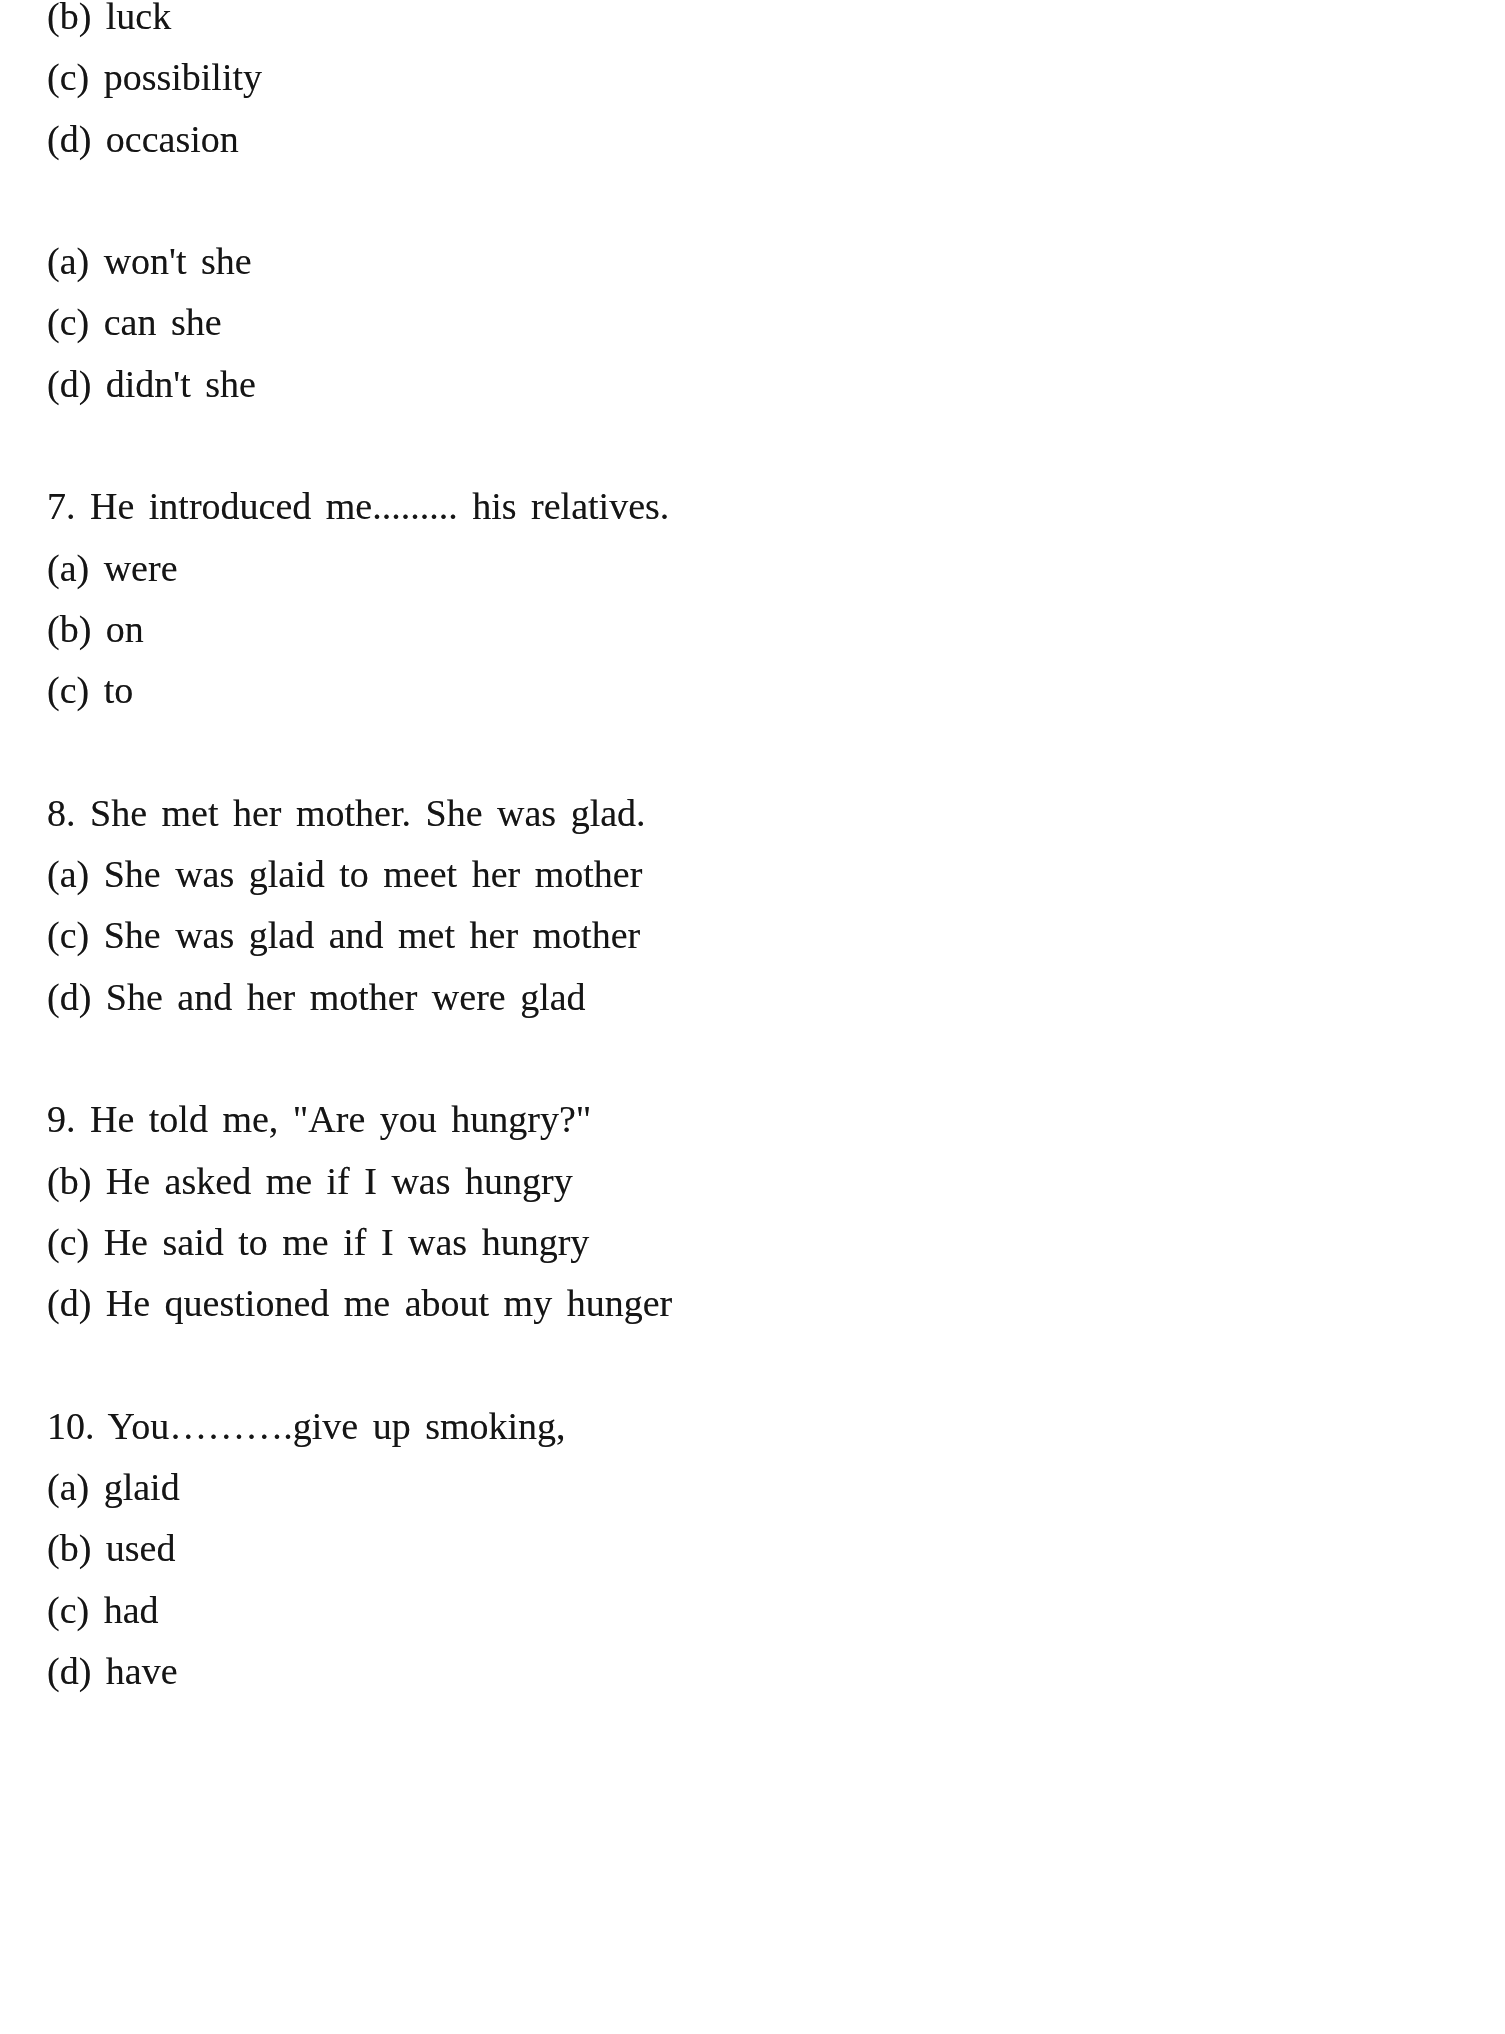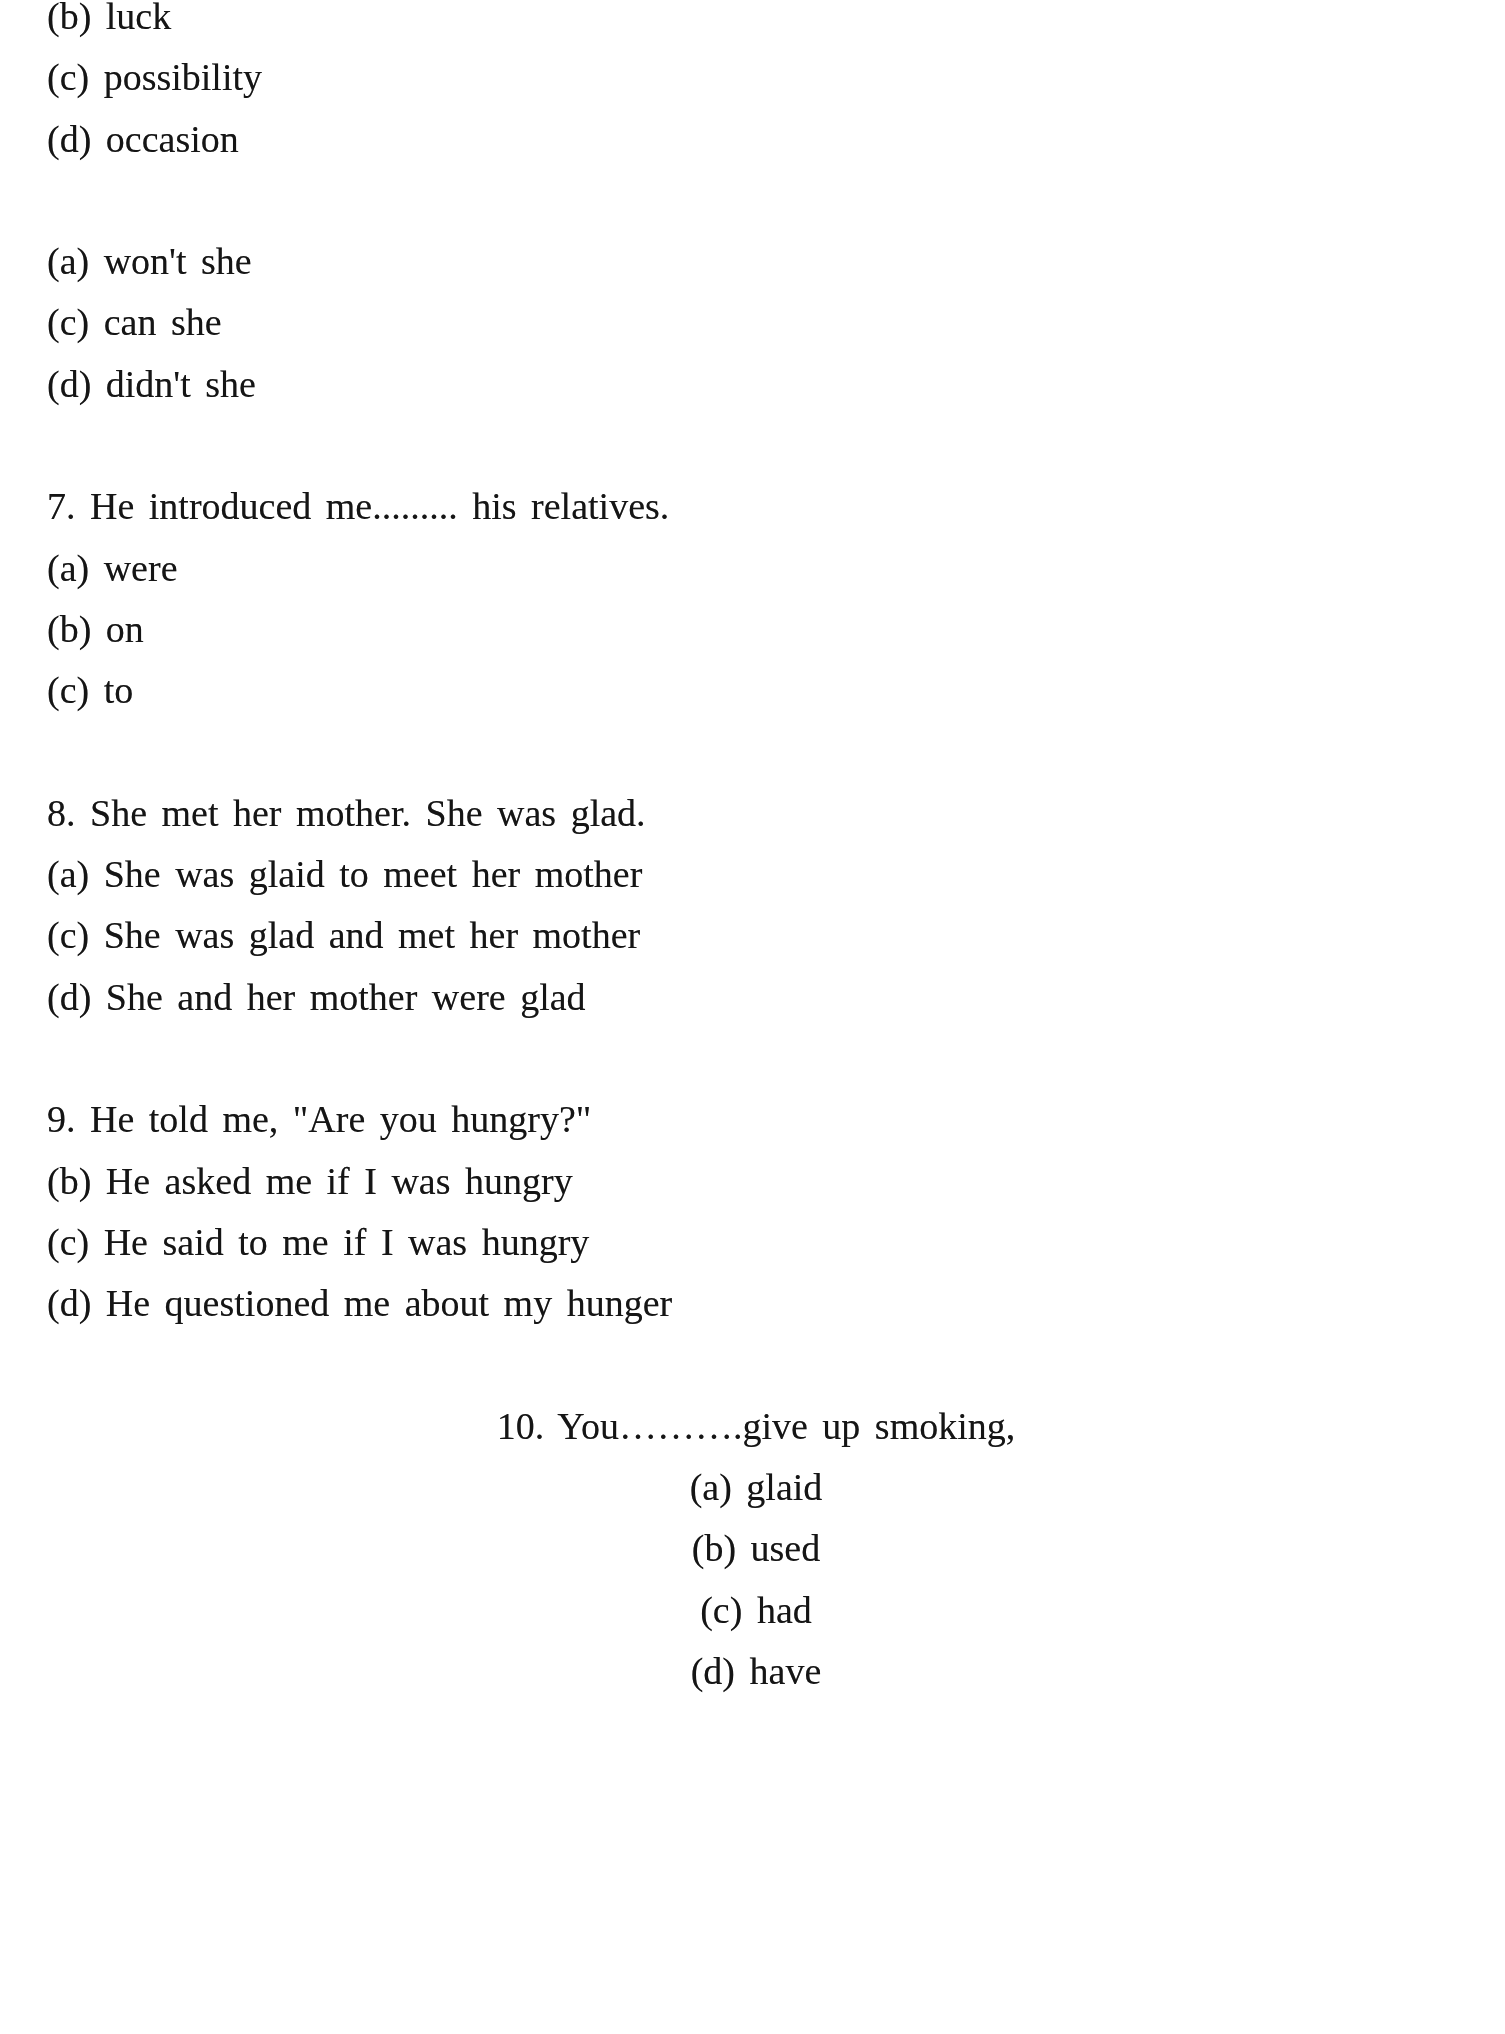--- a/index.html
+++ b/index.html
@@ -24,21 +24,20 @@
     padding-right: 40px;
     margin-top: -14px;
     word-spacing: 5px;
     text-shadow: 0 0 0.5px rgba(20,20,20,0.45);
   }
   .block {
     margin: 0 0 61.3px 0;
   }
   .block:last-child {
     margin-bottom: 0;
-    text-align: center;
   }
   .line {
     white-space: pre;
   }
 </style>
 </head>
 <body>
 
 <div class="doc">
 

